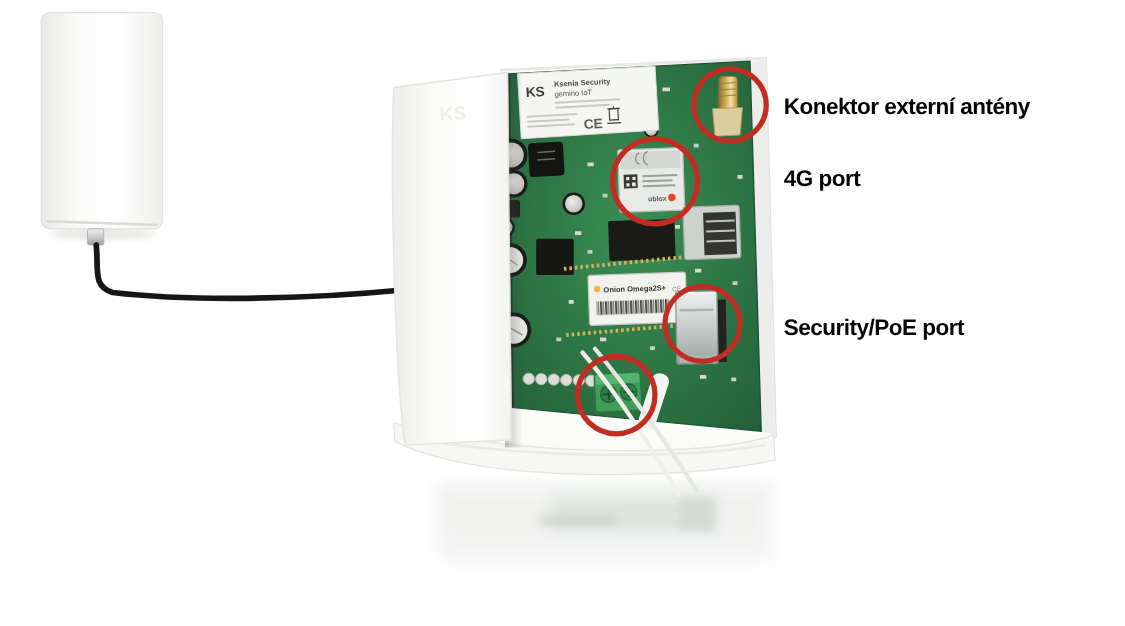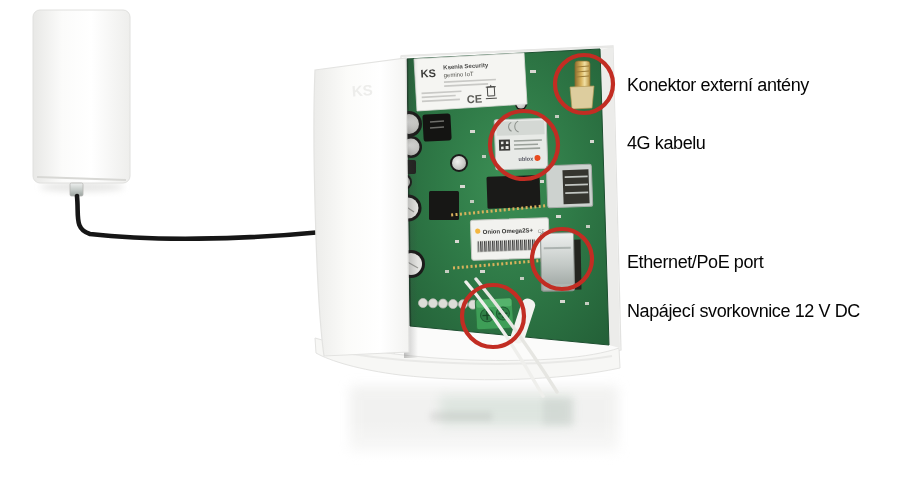--- a/index.html
+++ b/index.html
@@ -2,21 +2,21 @@
 <html><head>
 <meta charset="utf-8">
 <style>
   html,body{margin:0;padding:0;background:#ffffff;}
   .canvas{
     position:relative;width:900px;height:501px;background:#ffffff;
     overflow:hidden;font-family:"Liberation Sans",sans-serif;
   }
   .canvas svg{position:absolute;left:0;top:0;}
   .lbl{
-    position:absolute;font-weight:normal;font-size:18px;line-height:23px;
+    position:absolute;font-weight:bold;font-size:18px;line-height:23px;
     letter-spacing:-0.4px;color:#050505;white-space:nowrap;text-align:right;
   }
   .lbl-left{line-height:25px;}
 </style>
 </head>
 <body>
 
 <div class="canvas">
 
 <svg width="900" height="501" viewBox="0 0 900 501">
@@ -263,20 +263,19 @@
     <circle cx="584" cy="84" r="29" stroke="#c22d23"></circle>
     <circle cx="524" cy="145" r="34" stroke="#c22d23"></circle>
     <circle cx="562" cy="259" r="30" stroke="#c22d23"></circle>
     <circle cx="493" cy="316" r="31" stroke="#c22d23"></circle>
   </g>
 
   <rect x="280" y="420" width="420" height="81" fill="url(#fadeGrad)"></rect>
 </svg>
 
 <div class="lbl" style="left:627px;top:74px">Konektor externí antény</div>
-<div class="lbl" style="left:627px;top:132px">4G kabelu</div>
-<div class="lbl" style="left:627px;top:251px">Ethernet/PoE port</div>
-<div class="lbl" style="left:627px;top:300px">Napájecí svorkovnice 12 V DC</div>
+<div class="lbl" style="left:627px;top:132px">4G port</div>
+<div class="lbl" style="left:627px;top:251px">Security/PoE port</div>
 
 <div class="lbl lbl-left" style="left:20px;top:290px">
 </div>
 
 </div>
 
 </body></html>

